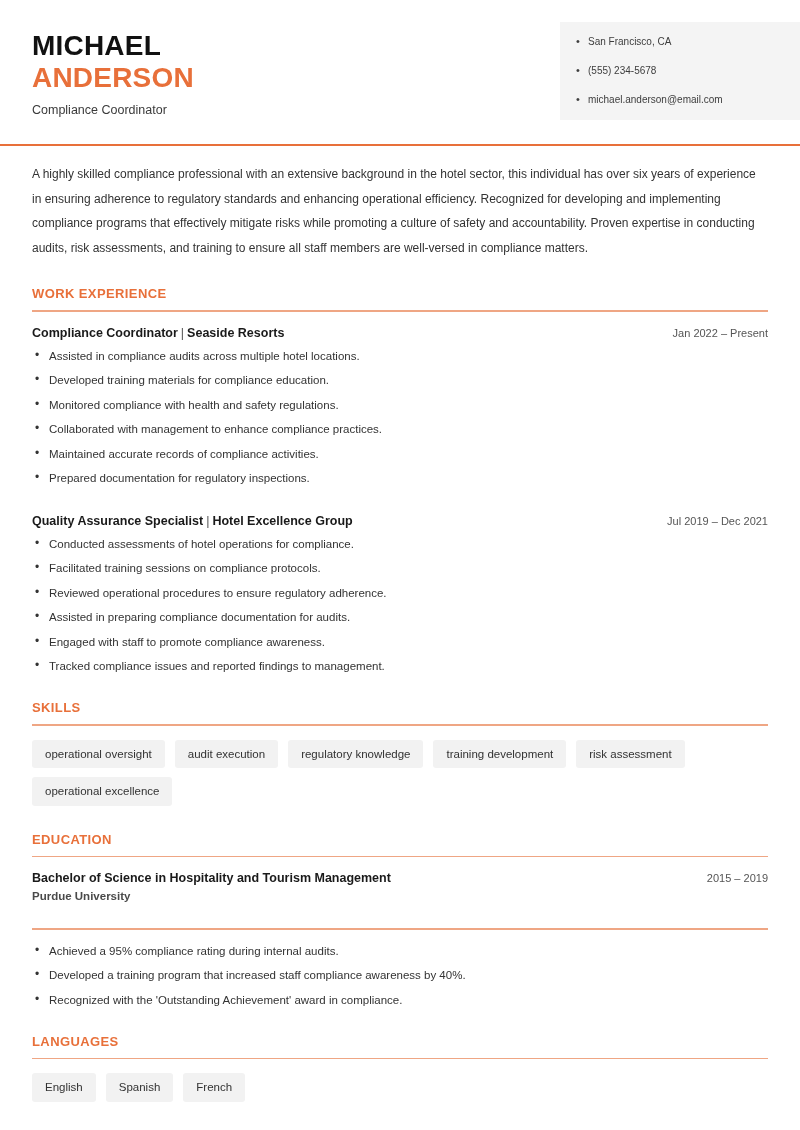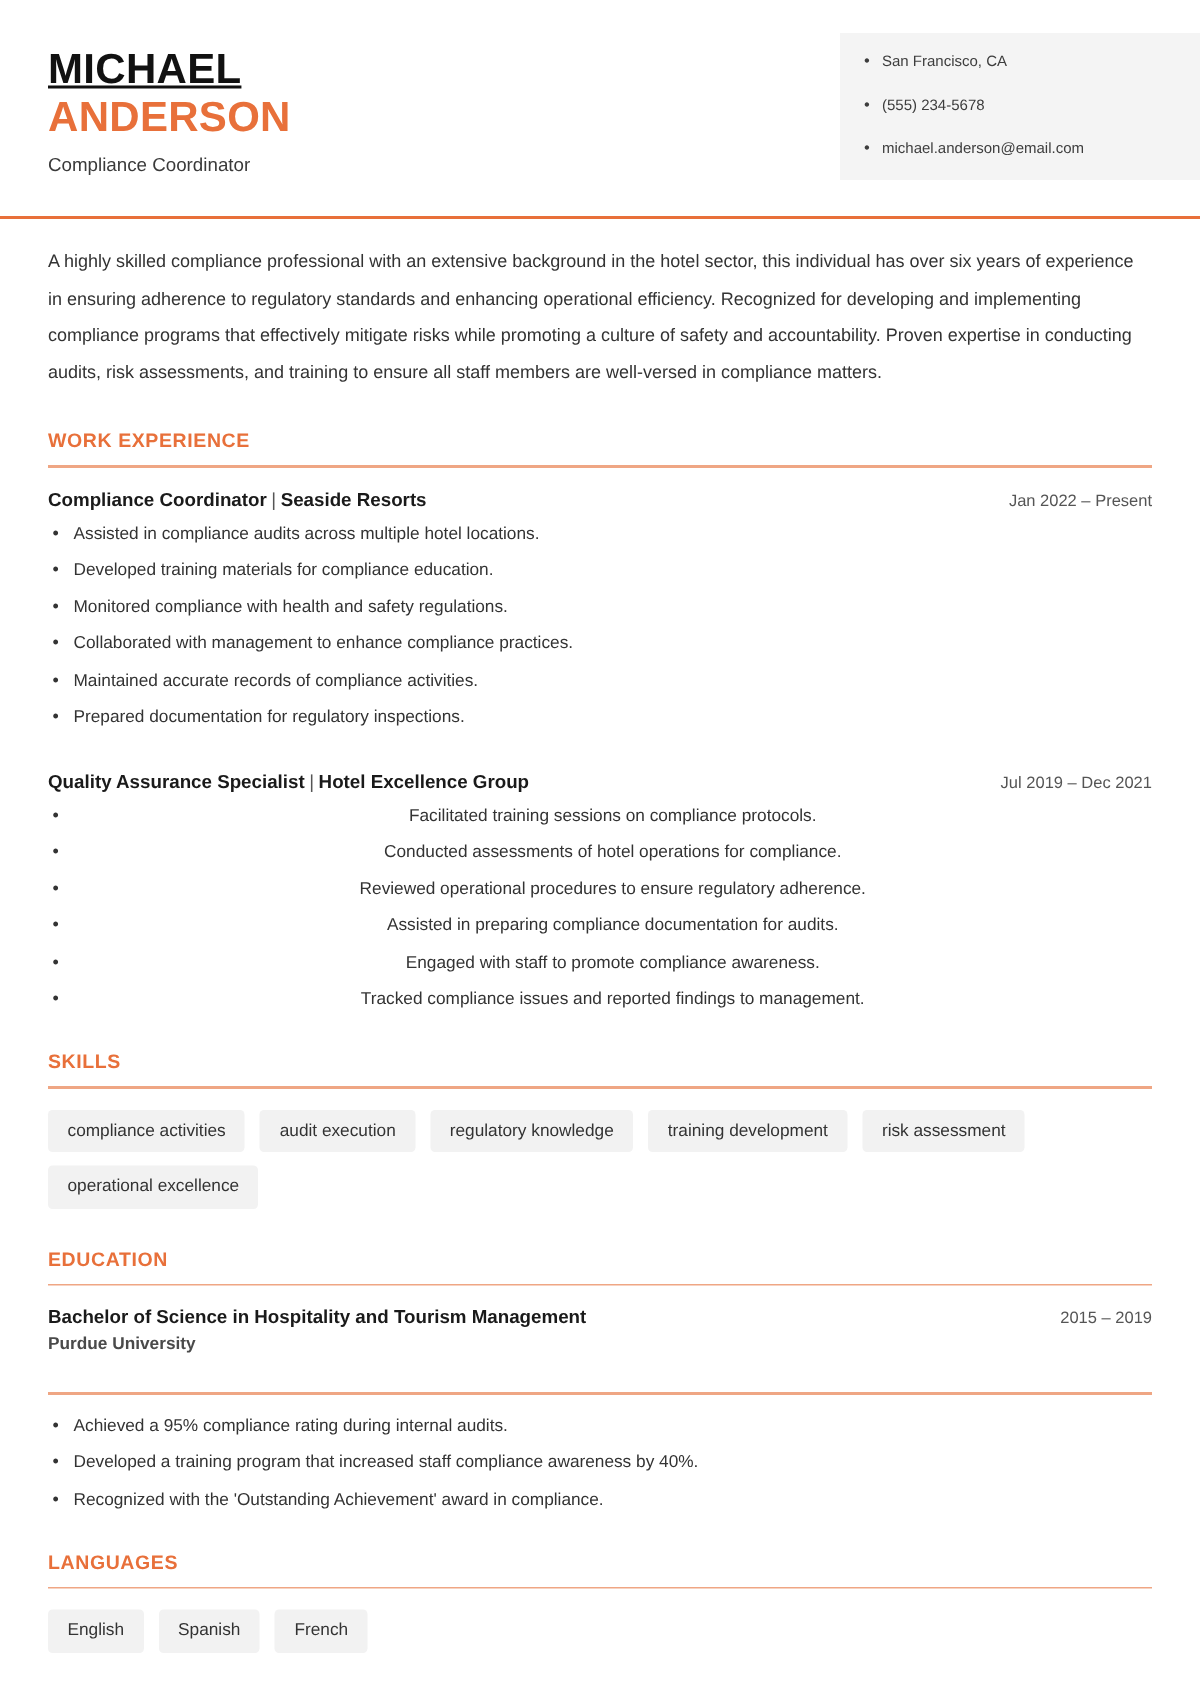--- a/index.html
+++ b/index.html
@@ -34,21 +34,20 @@
     padding: 8px 0 0 32px;
     flex: 0 0 auto;
   }
   .name-first {
     font-size: 28px;
     font-weight: bold;
     letter-spacing: 0.2px;
     line-height: 1.13;
     color: #111111;
     margin: 0;
-    text-decoration: underline;
   }
   .name-last {
     font-size: 28px;
     font-weight: bold;
     letter-spacing: 0.2px;
     line-height: 1.13;
     color: #E8703A;
     margin: 0;
   }
   .job-title {
@@ -239,43 +238,43 @@
         <ul class="bullets">
           <li>Assisted in compliance audits across multiple hotel locations.</li>
           <li>Developed training materials for compliance education.</li>
           <li>Monitored compliance with health and safety regulations.</li>
           <li>Collaborated with management to enhance compliance practices.</li>
           <li>Maintained accurate records of compliance activities.</li>
           <li>Prepared documentation for regulatory inspections.</li>
         </ul>
       </div>
 
-      <div class="entry" style="margin-top:28px;text-align:center;">
+      <div class="entry" style="margin-top:28px;">
         <div class="entry-head">
           <div class="entry-title">
             <span>Quality Assurance Specialist</span><span class="entry-sep">|</span><span>Hotel Excellence Group</span>
           </div>
           <div class="entry-date">Jul 2019 – Dec 2021</div>
         </div>
         <ul class="bullets">
+          <li>Conducted assessments of hotel operations for compliance.</li>
           <li>Facilitated training sessions on compliance protocols.</li>
-          <li>Conducted assessments of hotel operations for compliance.</li>
           <li>Reviewed operational procedures to ensure regulatory adherence.</li>
           <li>Assisted in preparing compliance documentation for audits.</li>
           <li>Engaged with staff to promote compliance awareness.</li>
           <li>Tracked compliance issues and reported findings to management.</li>
         </ul>
       </div>
     </div>
 
     <div class="section">
       <div class="section-title">SKILLS</div>
       <div class="section-rule"></div>
       <div class="chips">
-        <span class="chip">compliance activities</span>
+        <span class="chip">operational oversight</span>
         <span class="chip">audit execution</span>
         <span class="chip">regulatory knowledge</span>
         <span class="chip">training development</span>
         <span class="chip">risk assessment</span>
         <span class="chip">operational excellence</span>
       </div>
     </div>
 
     <div class="section">
       <div class="section-title">EDUCATION</div>

